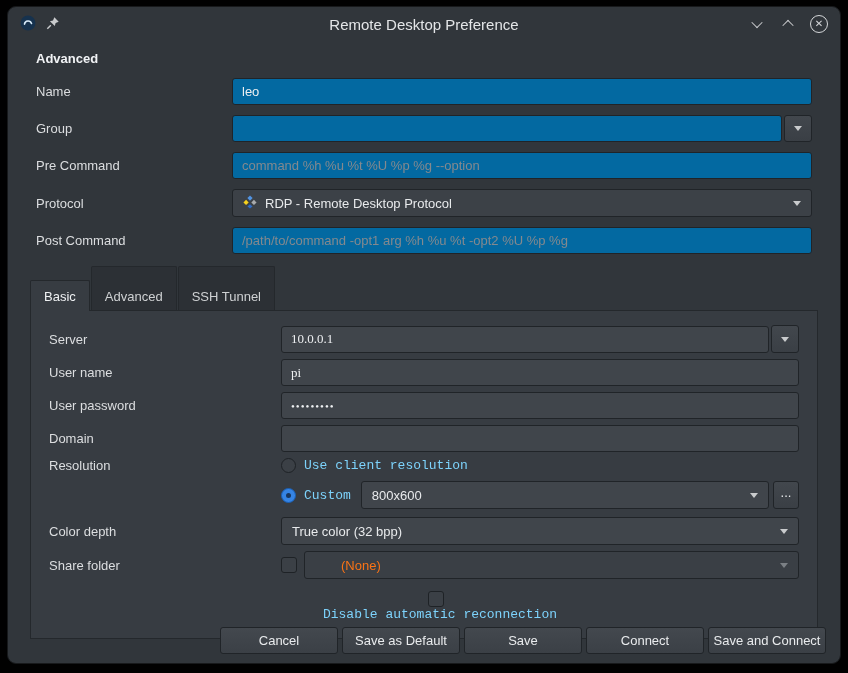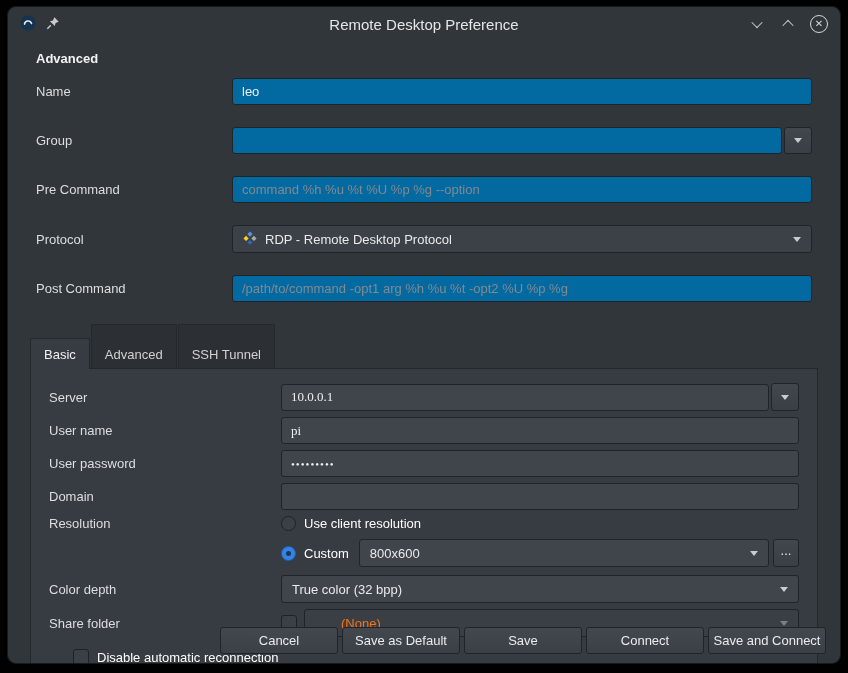--- a/index.html
+++ b/index.html
@@ -43,21 +43,21 @@
   .chev.up   { transform: rotate(-135deg) translate(-1px,-1px); }
   .close-circle {
     width: 18px; height: 18px; border-radius: 50%;
     border: 1.5px solid #d6d8da; color: #d6d8da;
     display: flex; align-items: center; justify-content: center;
     font-size: 10px; line-height: 1;
   }
   
   .form-top { padding: 4px 28px 0 28px; }
   .section-heading { font-weight: bold; color: #f1f3f5; margin: 6px 0 12px; }
-  .frow { display: flex; align-items: center; margin-bottom: 22px; }
+  .frow { display: flex; align-items: center; margin-bottom: 10px; }
   .frow > label { width: 196px; flex: none; color: #dcdee0; }
   .entry {
     flex: 1; height: 27px;
     background: #0369a1;
     border: 1px solid #202428;
     border-radius: 3px;
     color: #edeff1;
     padding: 0 9px;
     font: inherit;
     font-size: 13px;
@@ -126,35 +126,35 @@
   }
   .radio.checked { background: #3584e4; border-color: #1a5fb4; }
   .radio.checked::after {
     content: ""; position: absolute; left: 4px; top: 4px;
     width: 5px; height: 5px; border-radius: 50%; background: #17365e;
   }
   .checkbox {
     width: 16px; height: 16px; border-radius: 3px;
     background: #3b4046; border: 1px solid #1e2226; flex: none;
   }
-  .opt-label { margin-left: 8px; color: #ffffff; }
+  .opt-label { margin-left: 8px; color: #7dd3fc; font-family: Liberation Mono, monospace; }
   .more-btn {
     width: 26px; height: 28px; margin-left: 4px; flex: none;
     background: linear-gradient(#42474d,#3a3f45);
     border: 1px solid #202428; border-radius: 3px;
     color: #e6e8ea; font: inherit;
     display: flex; align-items: center; justify-content: center;
     padding-bottom: 6px;
   }
   .res-line1 { margin-bottom: 8px; }
   .res-line2 { margin-bottom: 8px; }
   .res-line2 > .spacer { width: 232px; flex: none; }
   .share-combo-wrap { display: flex; flex: 1; align-items: center; gap: 7px; min-width: 0; }
   .combo .placeholder-text { padding-left: 26px; }
-  .reconnect-row { display: flex; align-items: center; margin: 12px 0 8px 24px; }
+  .reconnect-row { display: flex; align-items: center; margin: 12px 0 8px 24px; flex-direction: column; }
   
   .actions {
     position: absolute;
     left: 22px; right: 14px; bottom: 9px;
     display: flex; justify-content: flex-end; gap: 4px;
   }
   .btn {
     width: 118px; height: 27px;
     background: linear-gradient(#43484e,#3b4046);
     border: 1px solid #202428;

